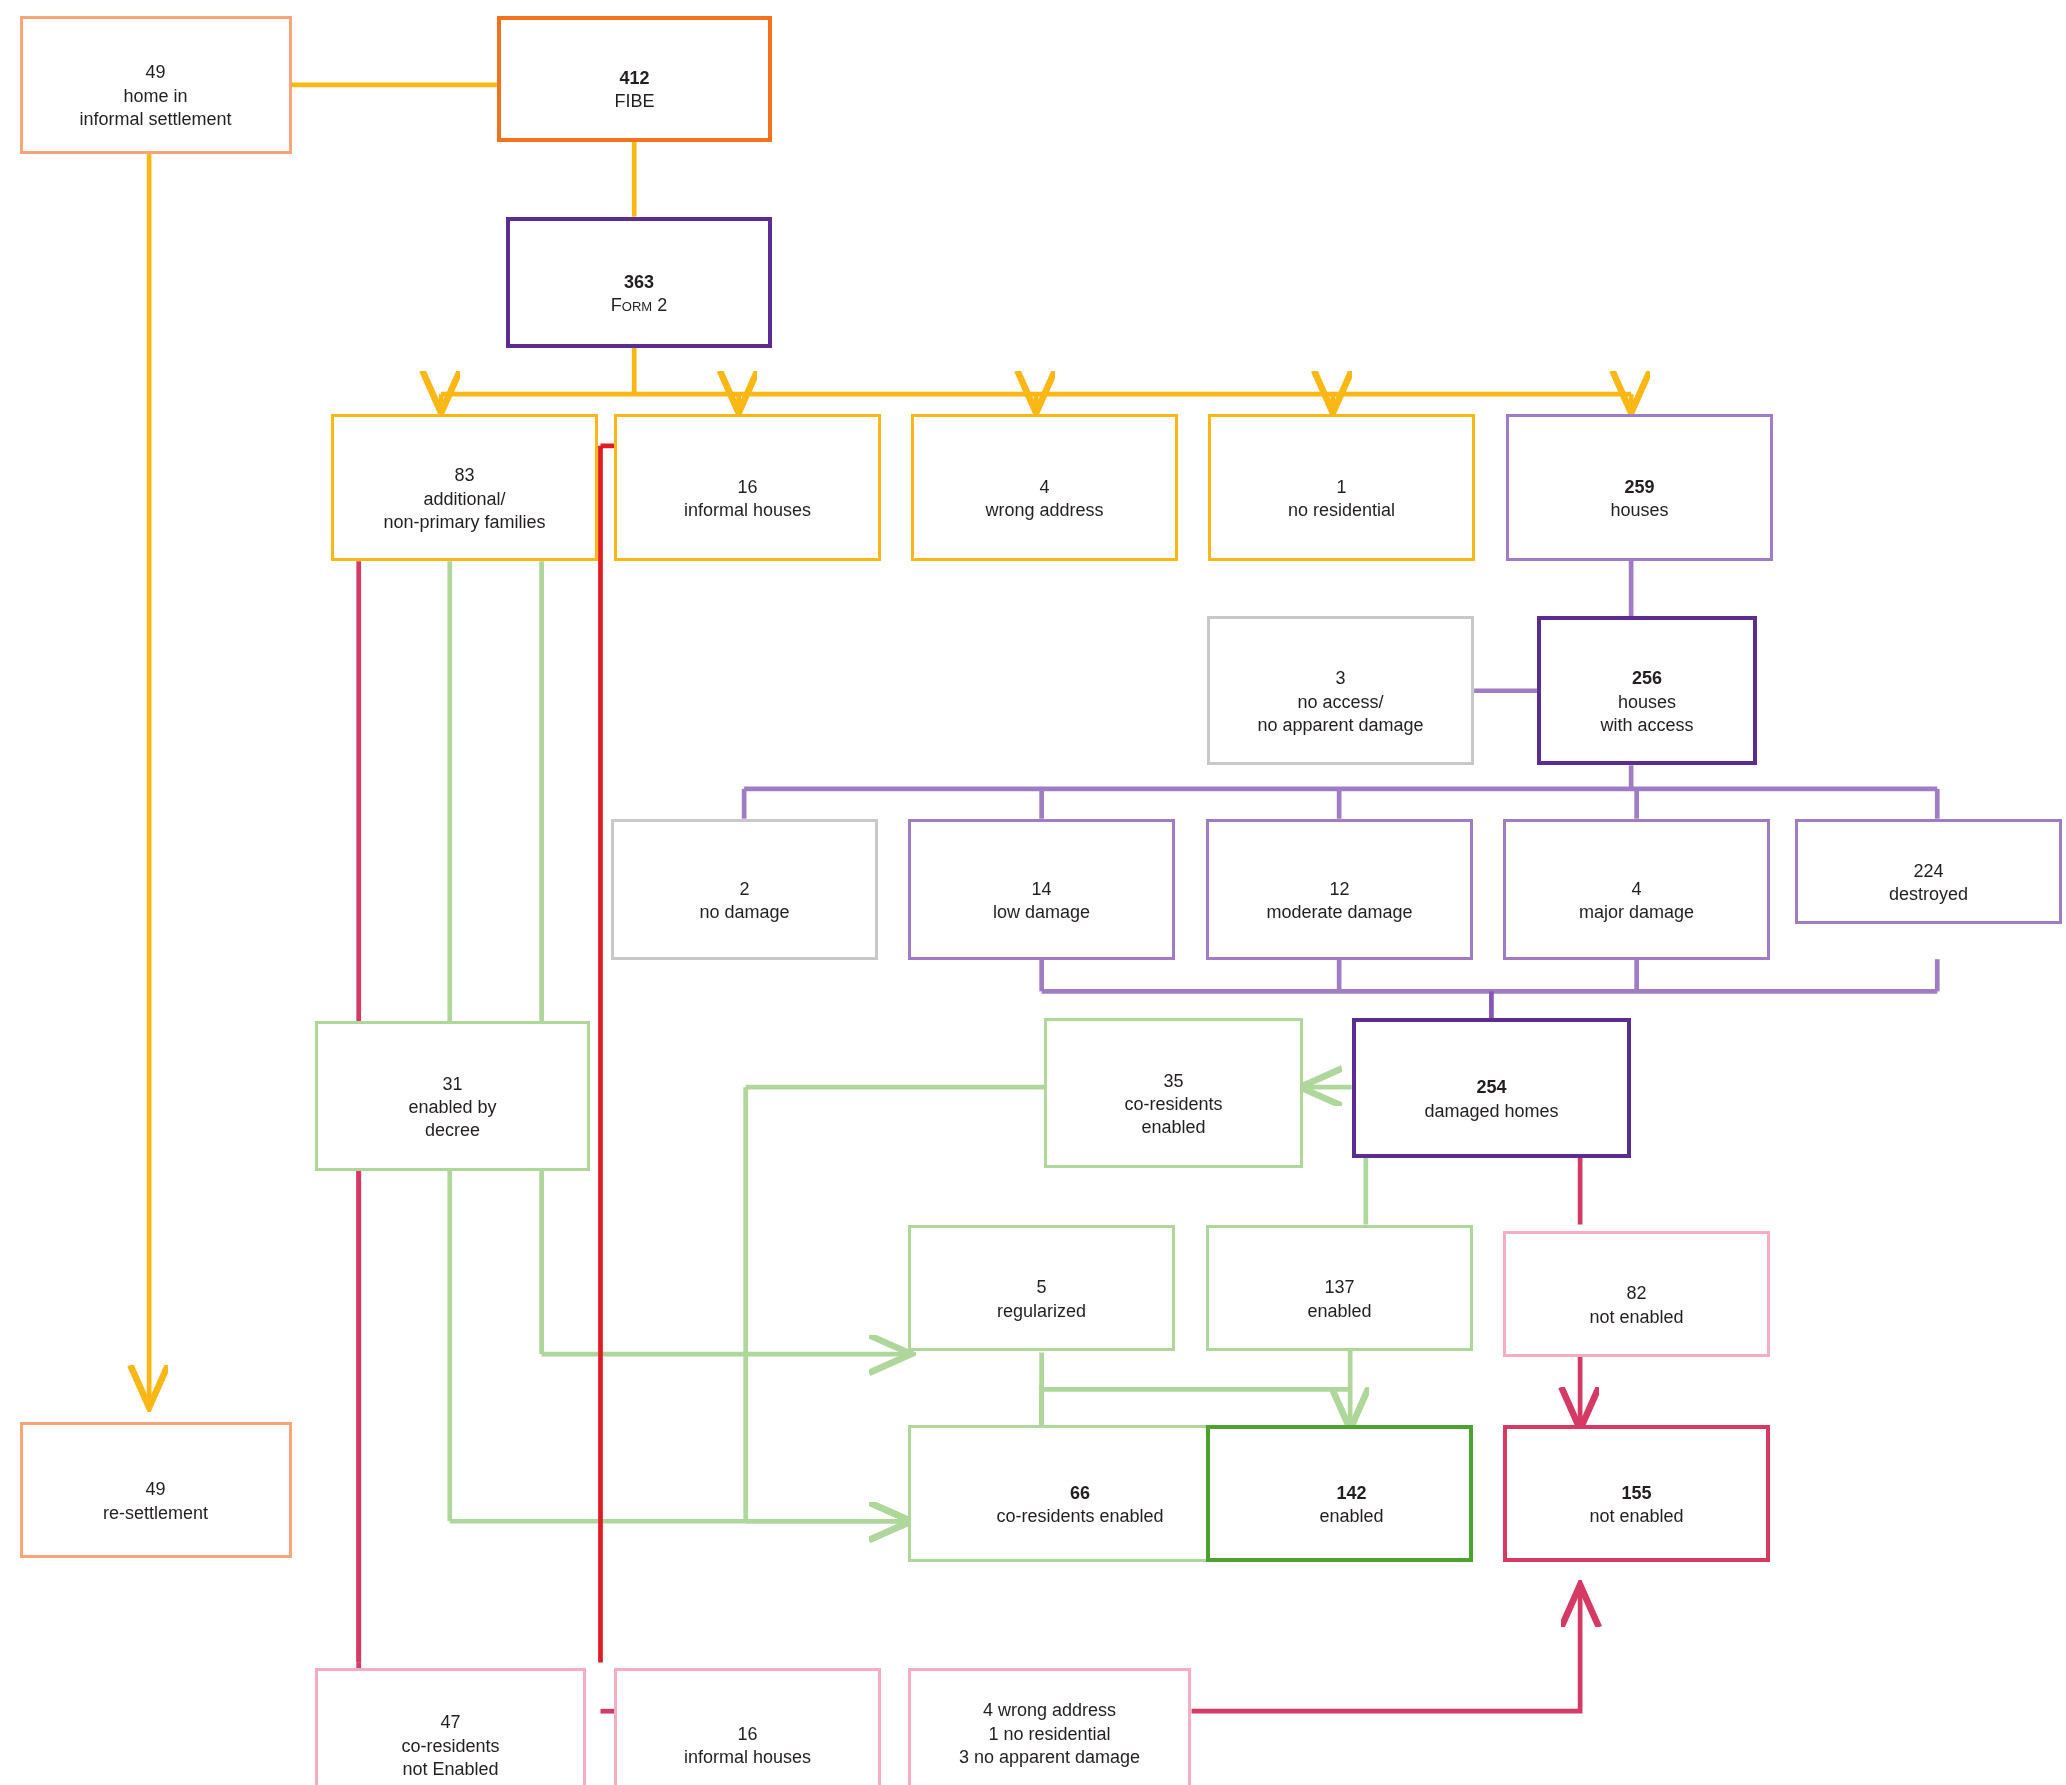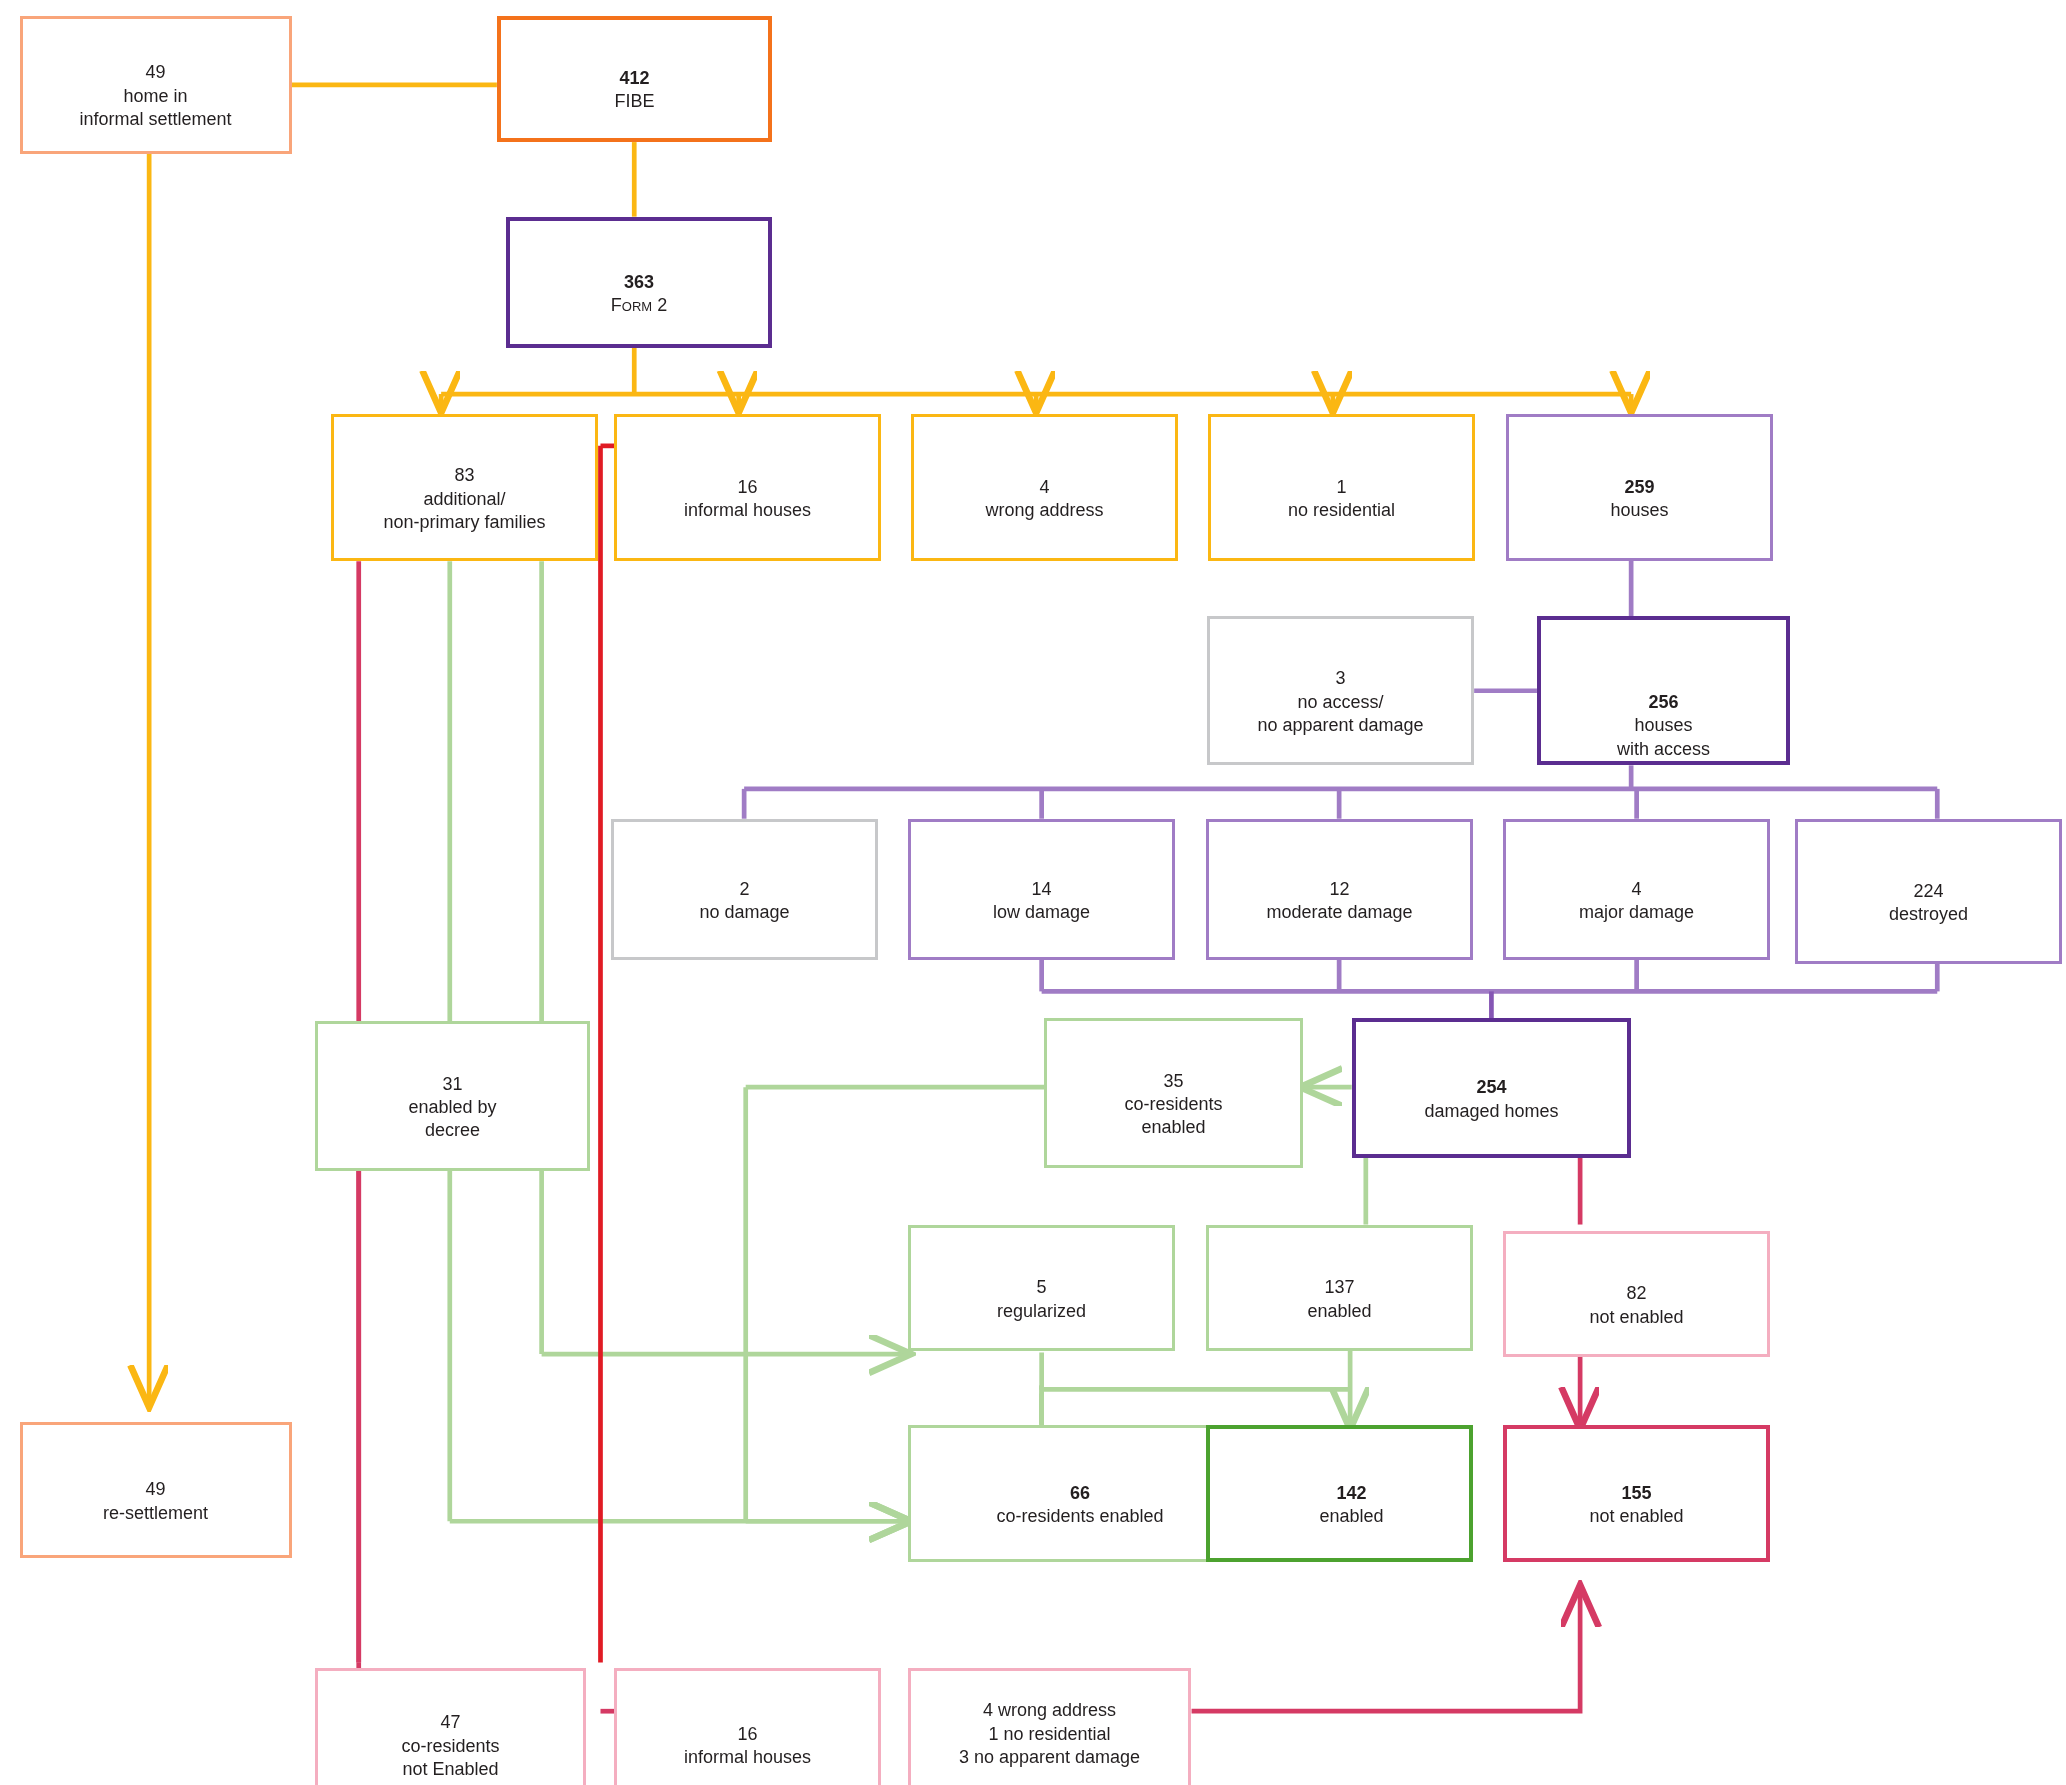--- a/index.html
+++ b/index.html
@@ -202,21 +202,21 @@
       <span class="num bold">259</span><span>houses</span>
     </span>
   </div>
 
   <div class="node-box" style="left:1207px; top:616px; width:267px; height:149px; border:3.1px solid #C7C8CA;">
     <span class="node-label">
       <span class="num">3</span><span>no access/</span><br><span>no apparent damage</span>
     </span>
   </div>
 
-  <div class="node-box" style="left:1537px; top:616px; width:253px; height:149px; border:4.7px solid #5B2D90;align-items:flex-end;">
+  <div class="node-box" style="left:1537px; top:616px; width:220px; height:149px; border:4.7px solid #5B2D90;">
     <span class="node-label">
       <span class="num bold">256</span><span>houses</span><br><span>with access</span>
     </span>
   </div>
 
   <div class="node-box" style="left:611px; top:819px; width:267px; height:141px; border:3.1px solid #C7C8CA;">
     <span class="node-label">
       <span class="num">2</span><span>no damage</span>
     </span>
   </div>
@@ -232,21 +232,21 @@
       <span class="num">12</span><span>moderate damage</span>
     </span>
   </div>
 
   <div class="node-box" style="left:1503px; top:819px; width:267px; height:141px; border:3.9px solid #A07CC5;">
     <span class="node-label">
       <span class="num">4</span><span>major damage</span>
     </span>
   </div>
 
-  <div class="node-box" style="left:1795px; top:819px; width:267px; height:145px; border:3.9px solid #A07CC5;">
+  <div class="node-box" style="left:1795px; top:819px; width:267px; height:105px; border:3.9px solid #A07CC5;">
     <span class="node-label">
       <span class="num">224</span><span>destroyed</span>
     </span>
   </div>
 
   <div class="node-box" style="left:315px; top:1021px; width:275px; height:150px; border:3.9px solid #AFD69B;">
     <span class="node-label">
       <span class="num">31</span><span>enabled by</span><br><span>decree</span>
     </span>
   </div>

